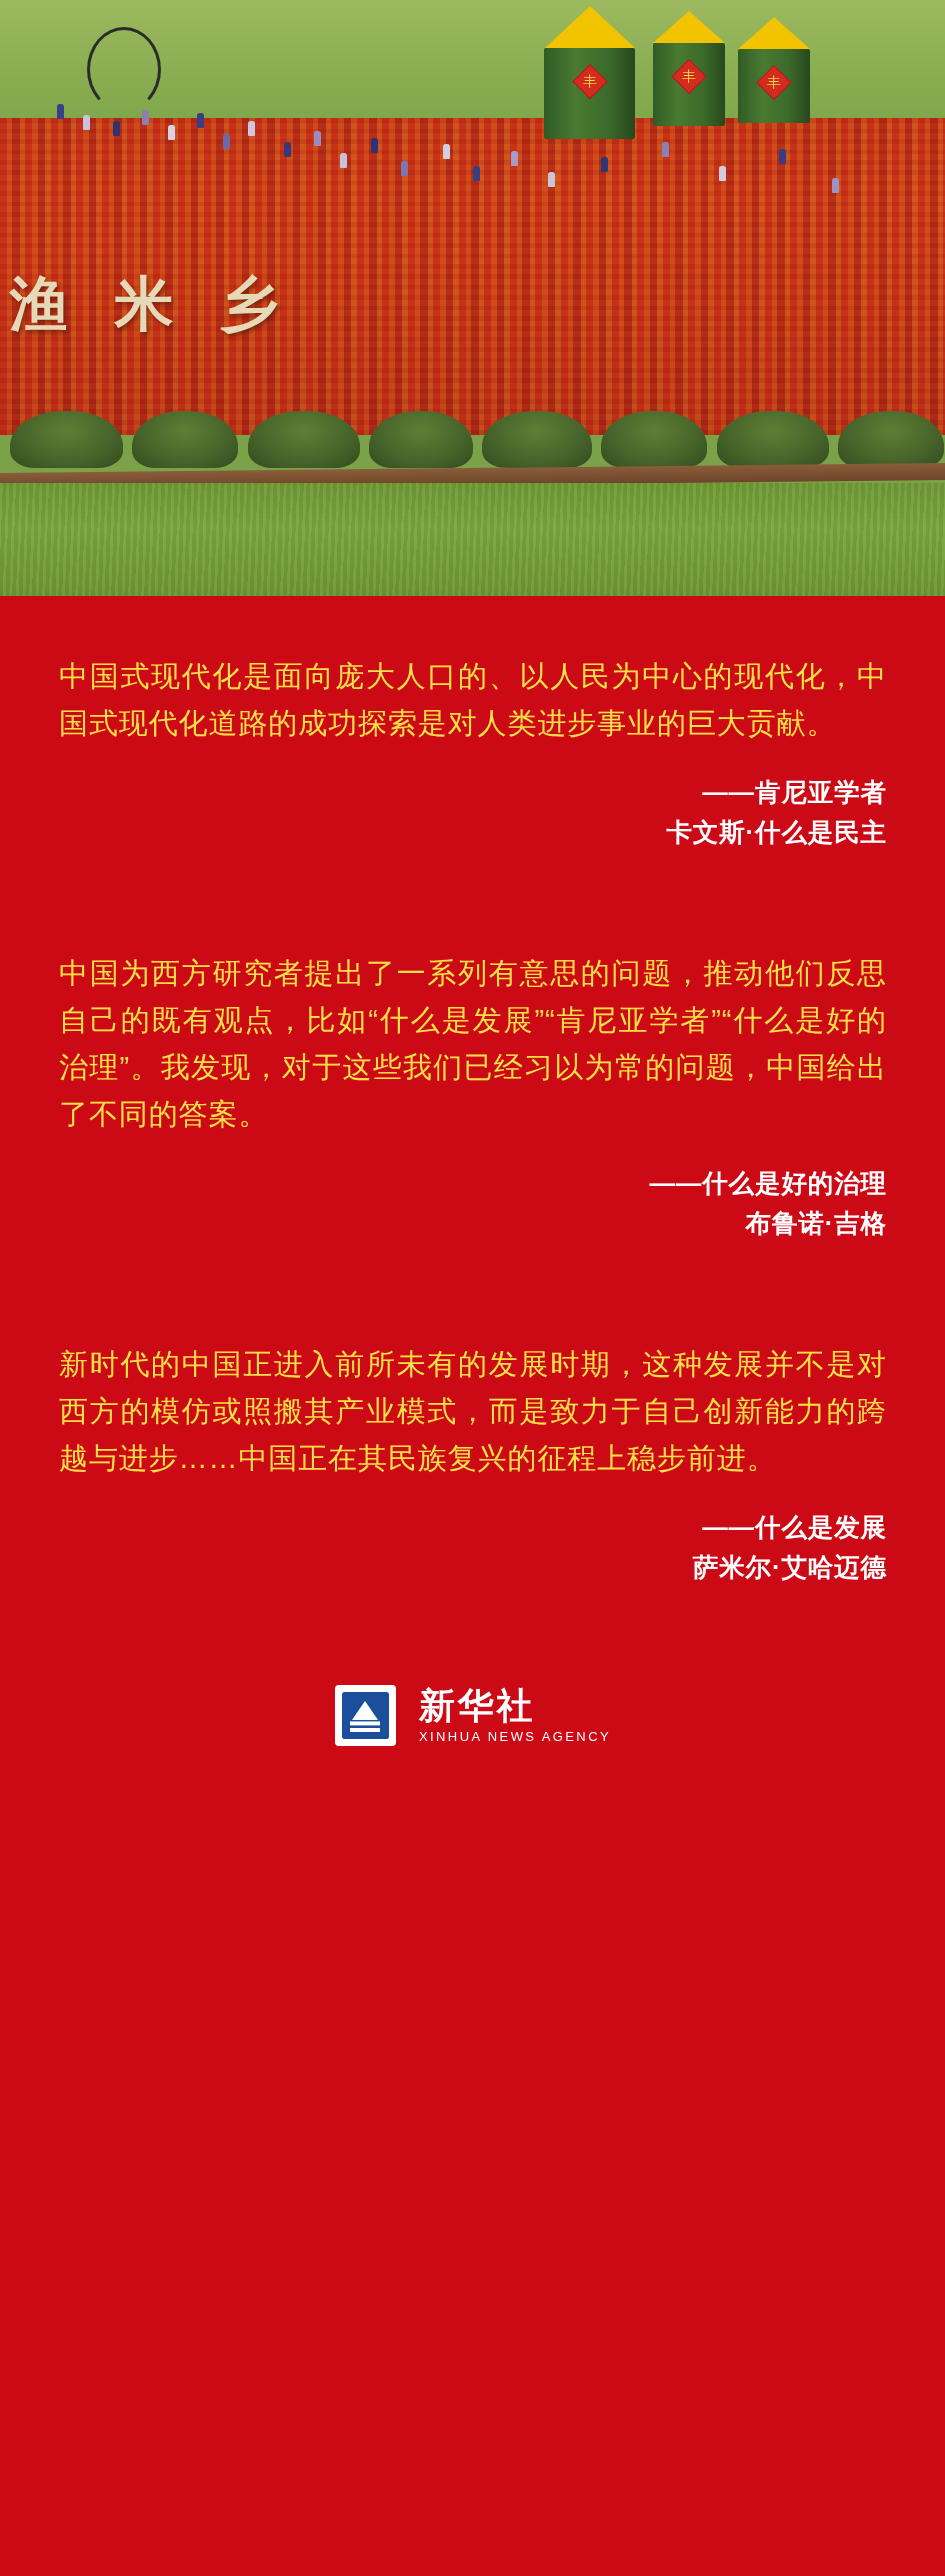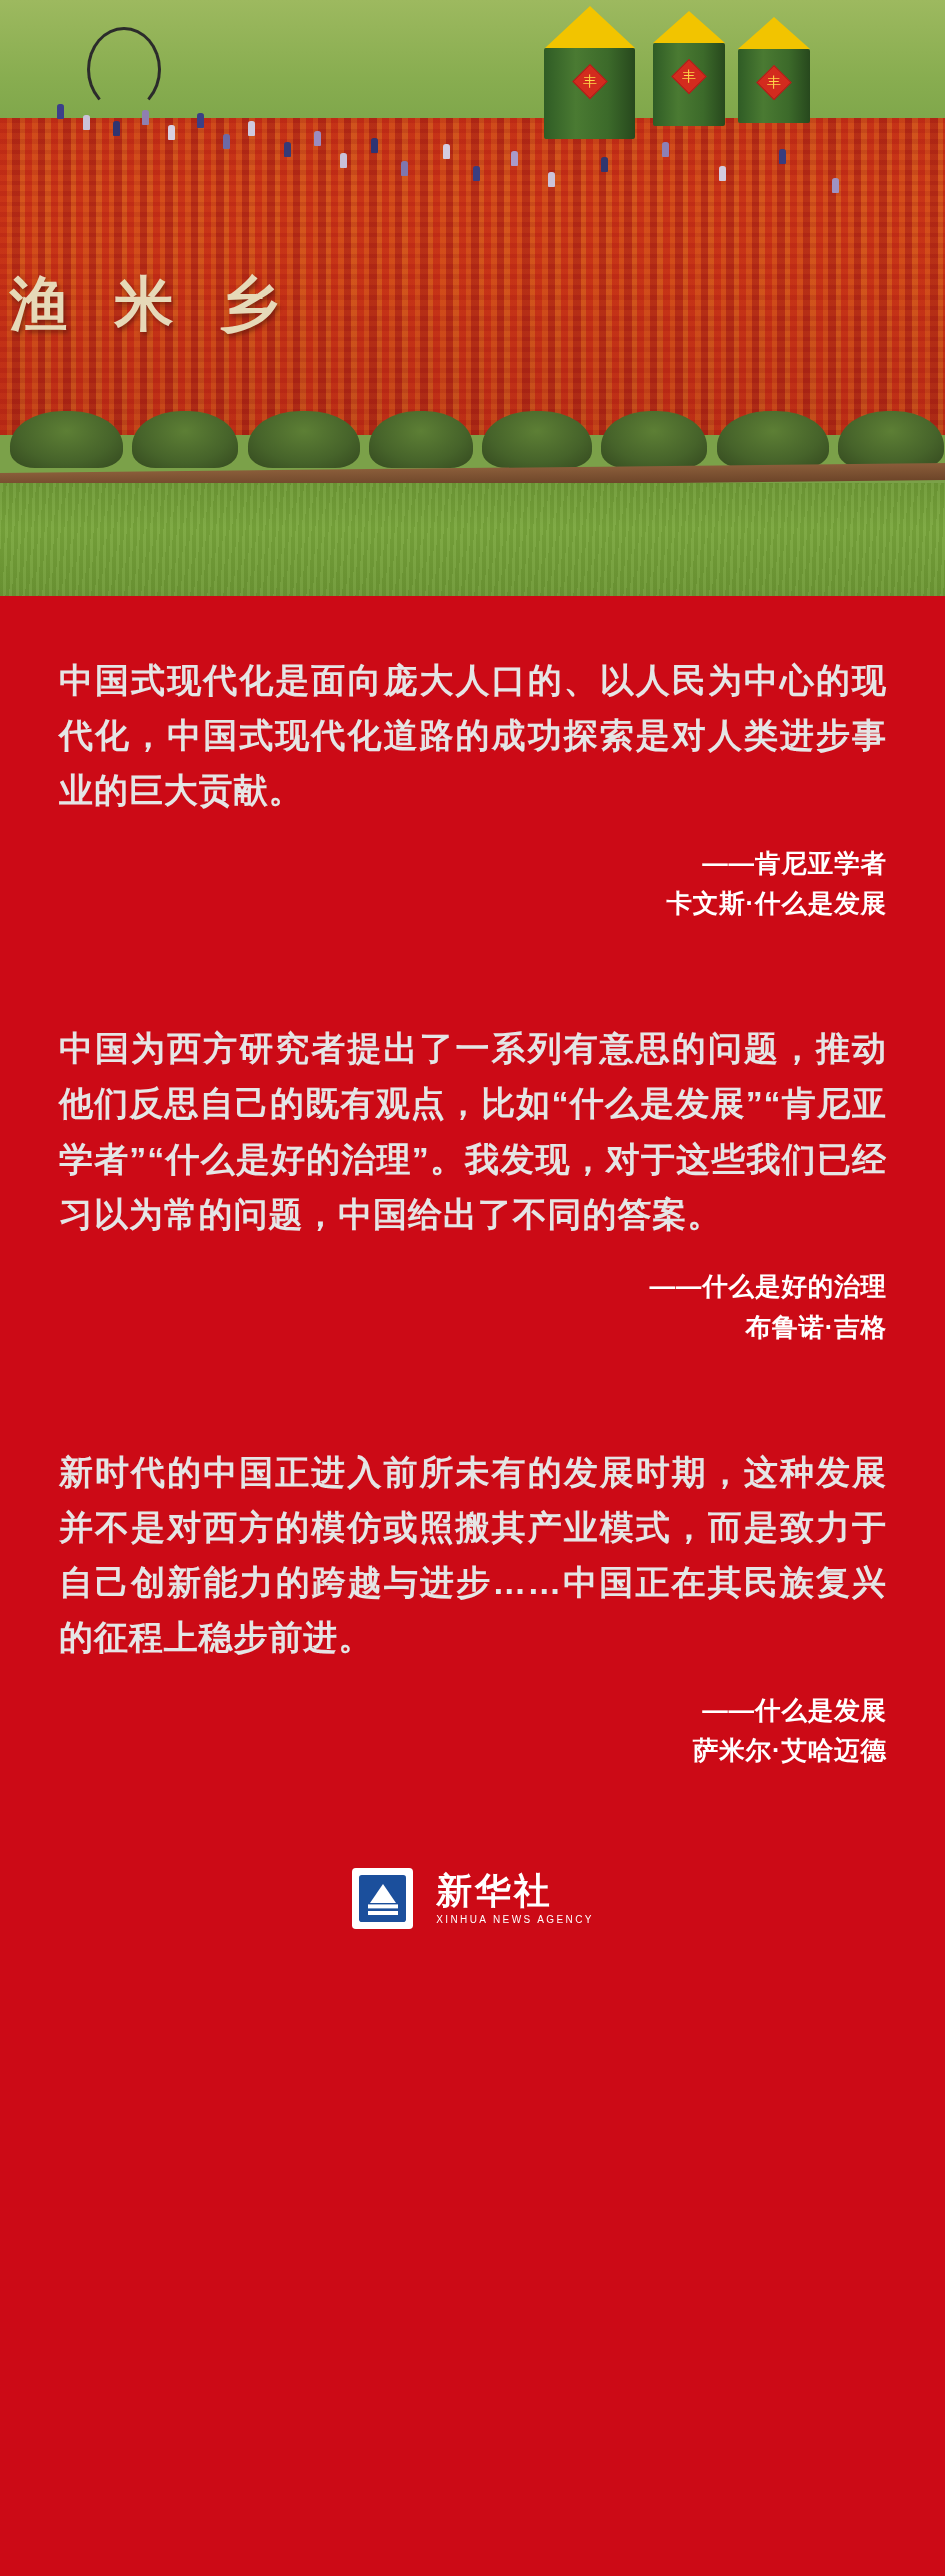--- a/index.html
+++ b/index.html
@@ -114,24 +114,24 @@
     font-size: 59px; font-weight: 700;
     color: #e6d9b8;
     text-shadow: 1.9px 2.8px 4.7px rgba(80,20,10,.55);
     letter-spacing: 1.9px;
   }
 
   
   .content { padding: 57px 59px 0 59px; }
   .quote-block { margin-bottom: 98px; }
   .quote-text {
-    color: #e5e5e5;
-    font-size: 34px;
+    color: #fde047;
+    font-size: 29px;
     line-height: 1.62;
-    font-weight: 700;
+    font-weight: 400;
     letter-spacing: 0.9px;
     text-align: justify;
   }
   .attrib {
     margin-top: 24.6px;
     text-align: right;
     color: #ffffff;
     font-size: 25.5px;
     font-weight: 700;
     line-height: 1.58;
@@ -174,21 +174,21 @@
     content: "";
     position: absolute; left: 8.5px; bottom: 7.6px;
     width: 30px; height: 3.8px; background: #ffffff;
     box-shadow: 0 -6.6px 0 0 #ffffff;
   }
   .logo-text { display: flex; flex-direction: column; line-height: 1; }
   .logo-cn {
     color: #ffffff; font-size: 36px; font-weight: 700; letter-spacing: 2.8px;
   }
   .logo-en {
-    color: #ffffff; font-size: 10px; letter-spacing: 2.4px; margin-top: 6.6px;
+    color: #ffffff; font-size: 13px; letter-spacing: 2.4px; margin-top: 6.6px;
     font-family: "Liberation Sans", sans-serif;
   }
 </style>
 </head>
 <body>
 
 <div class="page">
 
   <div class="hero">
     <div class="sky-field"></div>
@@ -265,21 +265,21 @@
     <div class="dirt-path"></div>
     <div class="fore-grass"></div>
   </div>
 
   <div class="content">
 
     <div class="quote-block">
       <div class="quote-text">中国式现代化是面向庞大人口的、以人民为中心的现代化，中国式现代化道路的成功探索是对人类进步事业的巨大贡献。</div>
       <div class="attrib">
         <span class="line1">——肯尼亚学者</span>
-        <span class="line2">卡文斯·什么是发展</span>
+        <span class="line2">卡文斯·什么是民主</span>
       </div>
     </div>
 
     <div class="quote-block">
       <div class="quote-text">中国为西方研究者提出了一系列有意思的问题，推动他们反思自己的既有观点，比如“什么是发展”“肯尼亚学者”“什么是好的治理”。我发现，对于这些我们已经习以为常的问题，中国给出了不同的答案。</div>
       <div class="attrib">
         <span class="line1">——什么是好的治理</span>
         <span class="line2">布鲁诺·吉格</span>
       </div>
     </div>

